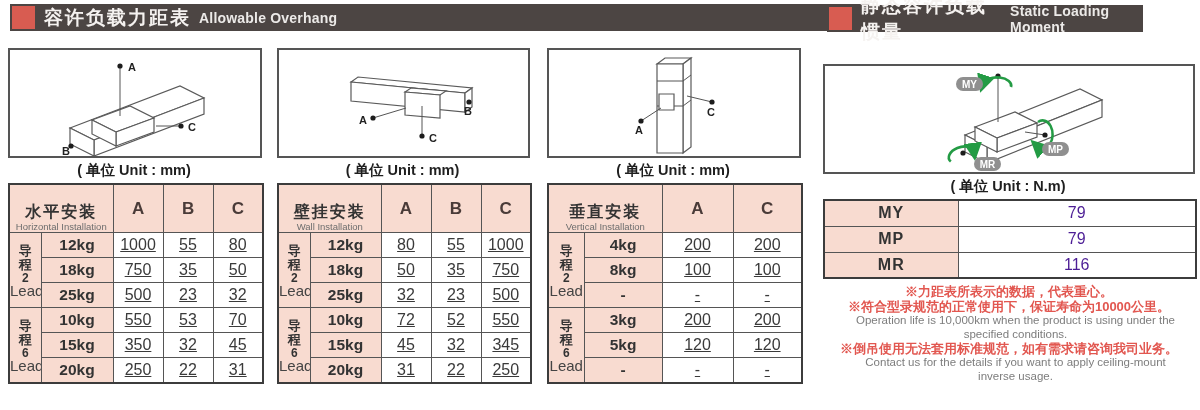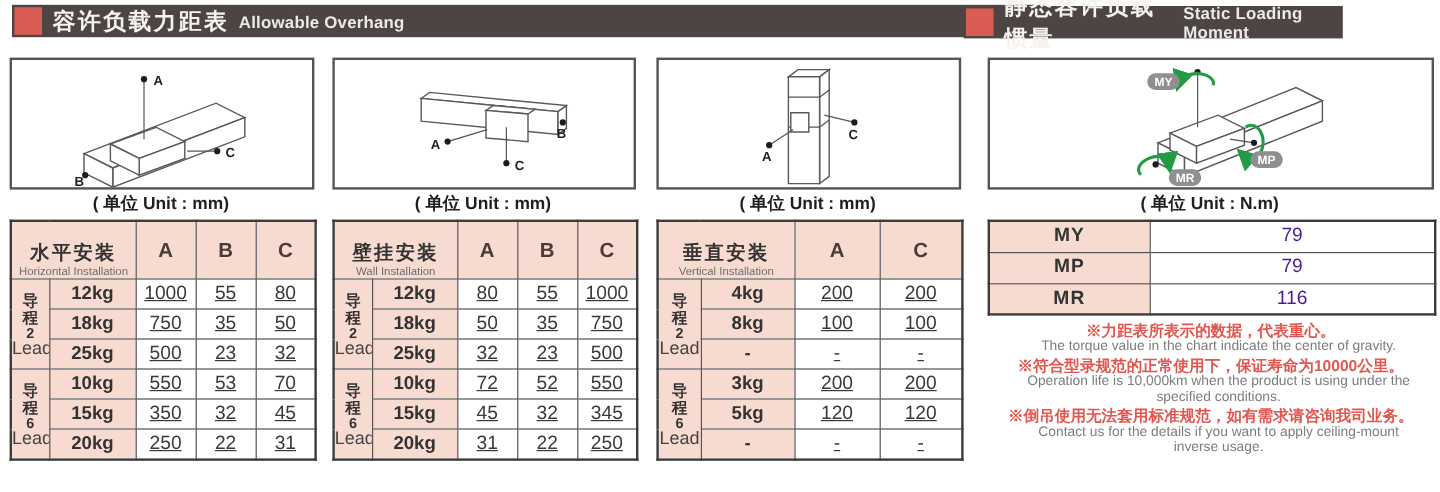--- a/index.html
+++ b/index.html
@@ -58,21 +58,21 @@
 </style>
 </head>
 <body>
 
 <div class="abs section-header" style="left:10px; top:4px; width:860px;">
   <span class="red-sq"></span>
   <span class="h-zh">容许负载力距表</span>
   <span class="h-en">Allowable Overhang</span>
 </div>
 
-<div class="abs section-header" style="left:803px; top:5px; width:316px;">
+<div class="abs section-header" style="left:827px; top:5px; width:316px;">
   <span class="red-sq"></span>
   <span class="h-zh">静态容许负载惯量</span>
   <span class="h-en">Static Loading Moment</span>
 </div>
 
 <div class="abs" style="left:8px; top:48px; width:254px;">
   <div class="diagram-box">
     <svg viewBox="0 0 250 106">
       <path class="dshape" d="M60,78 L170,36 L194,48 L84,90 Z"></path>
       <path class="dshape" d="M84,90 L194,48 L194,64 L84,106 Z"></path>
@@ -331,21 +331,21 @@
         </tr>
         <tr>
           <td class="pink load-cell">-</td>
           <td class="val-cell">-</td>
           <td class="val-cell">-</td>
         </tr>
       </tbody>
     </table>
 </div>
 
-<div class="abs" style="left:823px; top:48px; width:372px;">
+<div class="abs" style="left:823px; top:64px; width:372px;">
   <div class="diagram-box">
     <svg viewBox="0 0 368 106">
       <defs>
         <marker id="ah" orient="auto" markerWidth="7" markerHeight="7" refX="3.5" refY="3.5">
           <path d="M0,0 L7,3.5 L0,7 Z" fill="#239b44"></path>
         </marker>
       </defs>
       <path class="dshape" d="M140,69 L255,23 L277,34 L162,80 Z"></path>
       <path class="dshape" d="M162,80 L277,34 L277,51 L162,97 Z"></path>
       <path class="dshape" d="M140,69 L162,80 L162,97 L140,86 Z"></path>
@@ -394,21 +394,20 @@
         </tr>
         <tr>
           <td class="pink mlabel">MR</td>
           <td class="mval">116</td>
         </tr>
       </tbody>
   </table>
 
   <div class="notes">
     <div class="note-zh">※力距表所表示的数据，代表重心。</div>
-    <div class="note-en">The torque value in the chart indicate the center of gravity.</div>
     <div class="note-zh">※符合型录规范的正常使用下，保证寿命为10000公里。</div>
     <div class="note-en">Operation life is 10,000km when the product is using under the</div>
     <div class="note-en"> specified conditions.</div>
     <div class="note-zh">※倒吊使用无法套用标准规范，如有需求请咨询我司业务。</div>
     <div class="note-en">Contact us for the details if you want to apply ceiling-mount</div>
     <div class="note-en">inverse usage.</div>
   </div>
 </div>
 
 </body></html>

